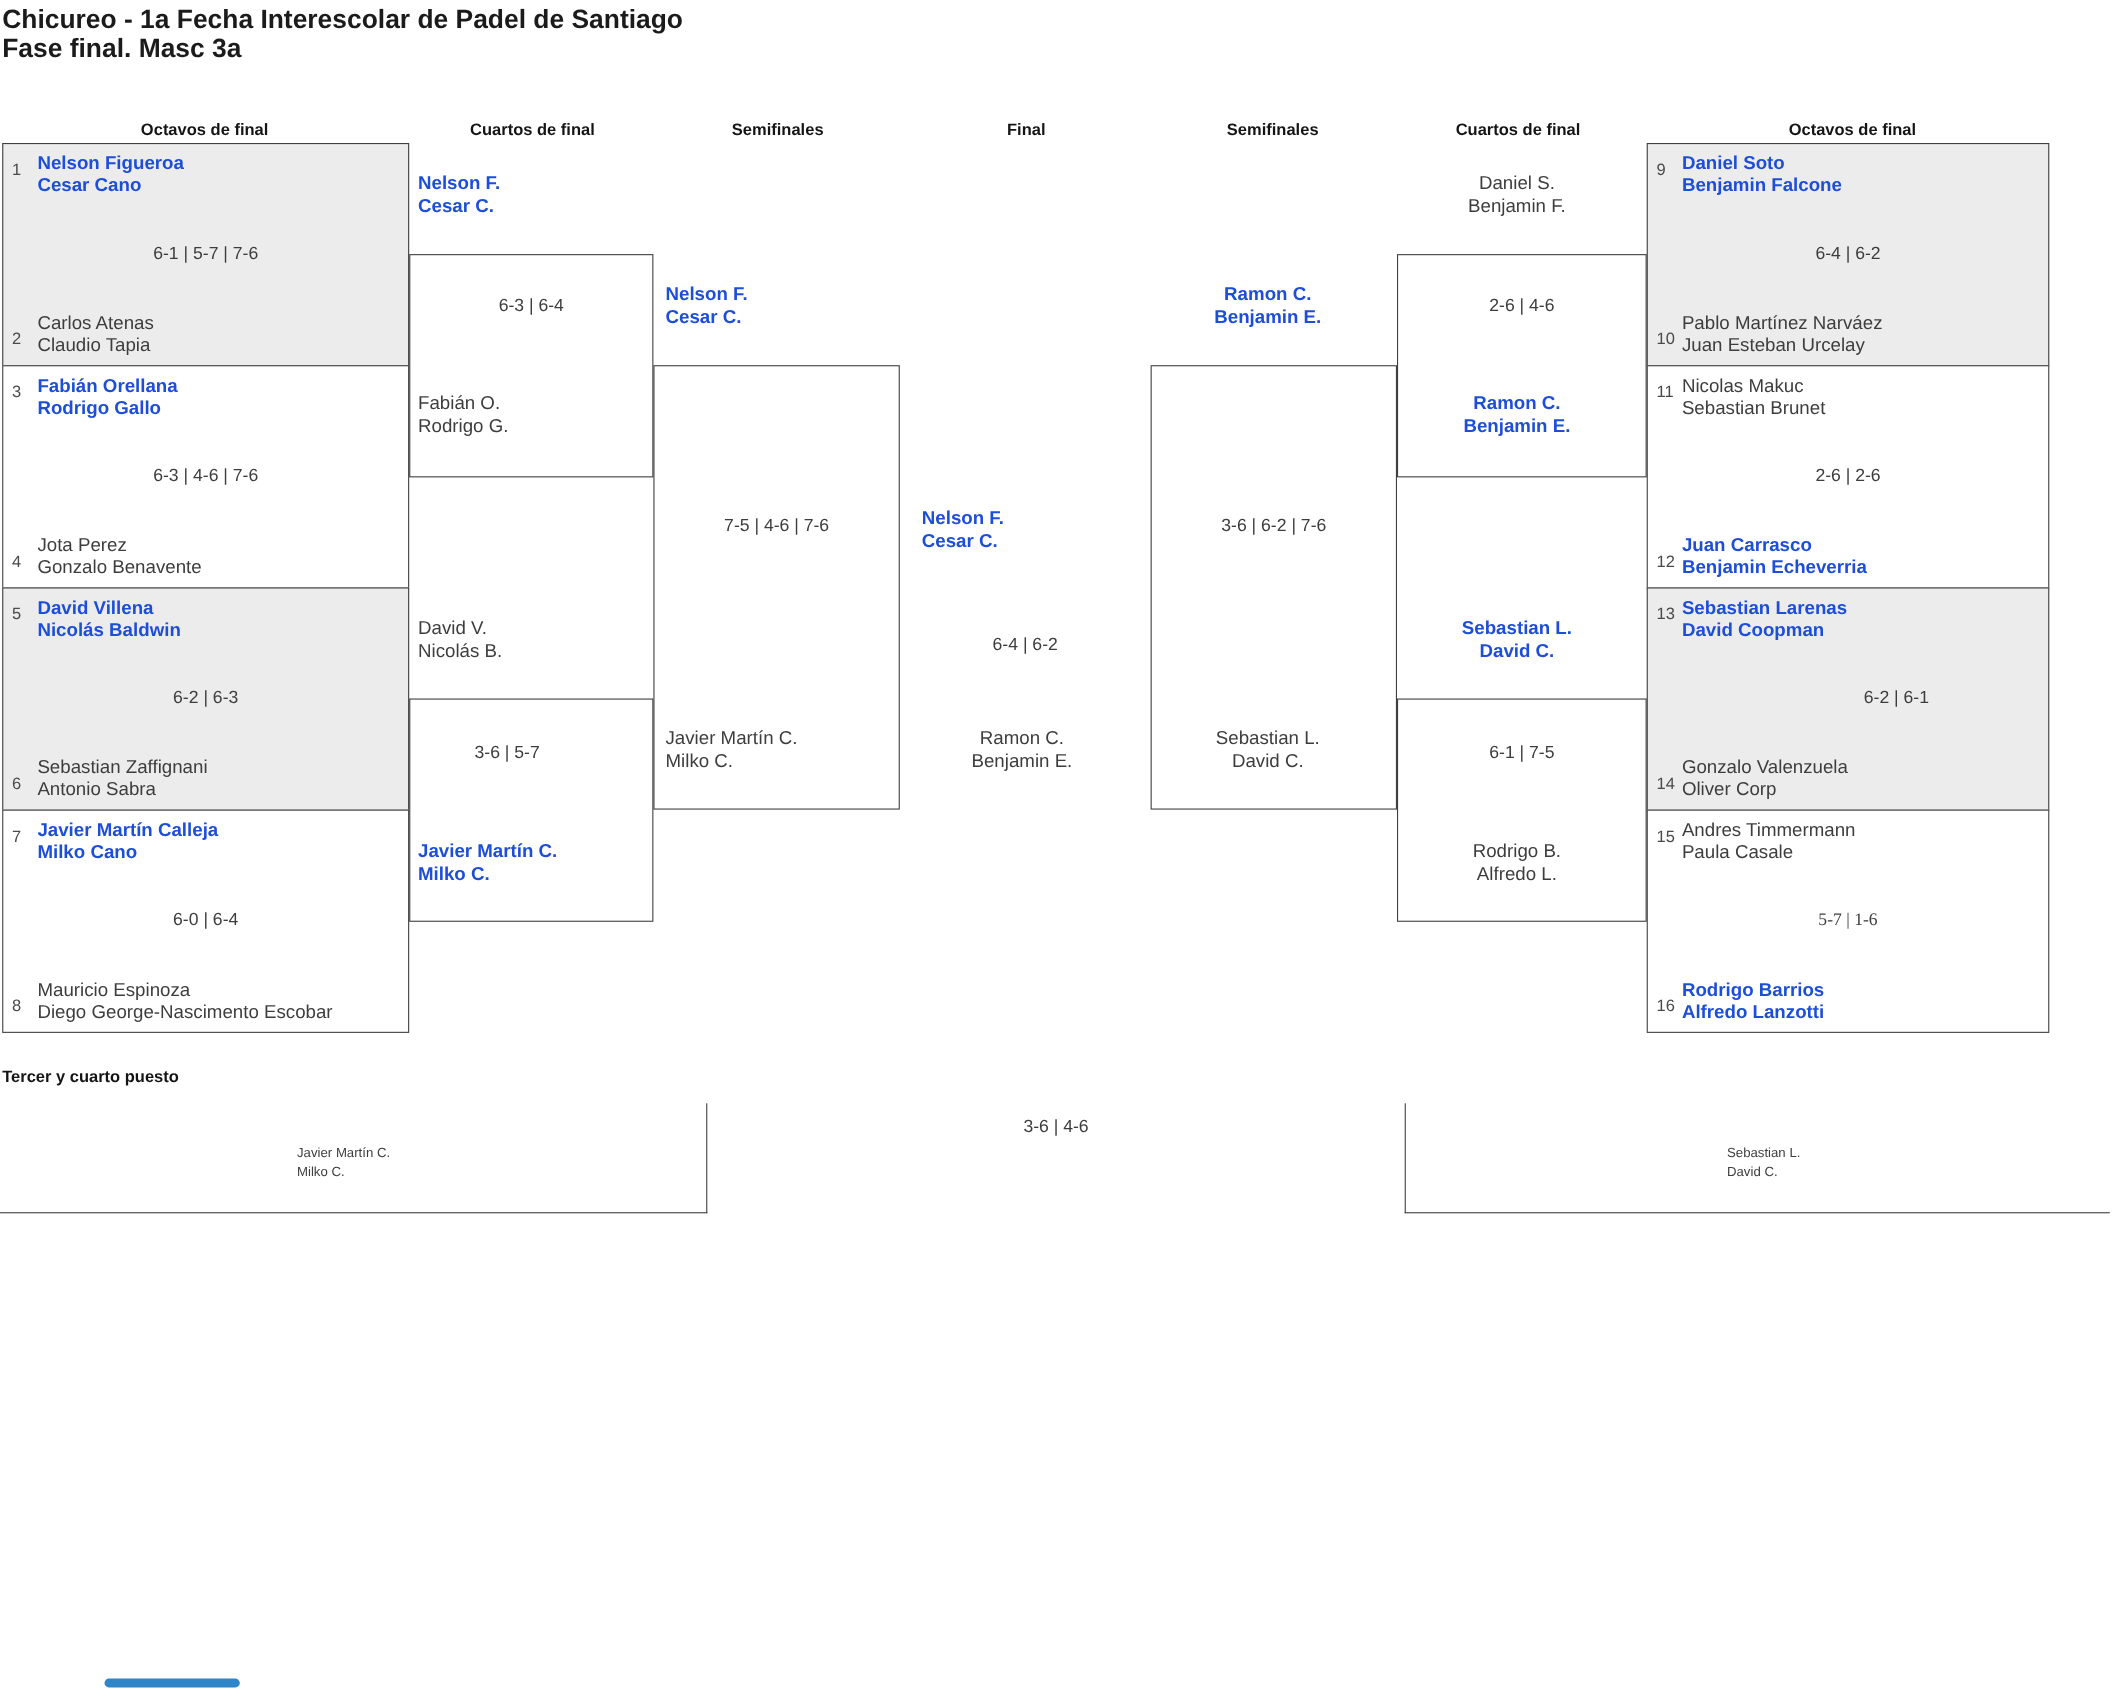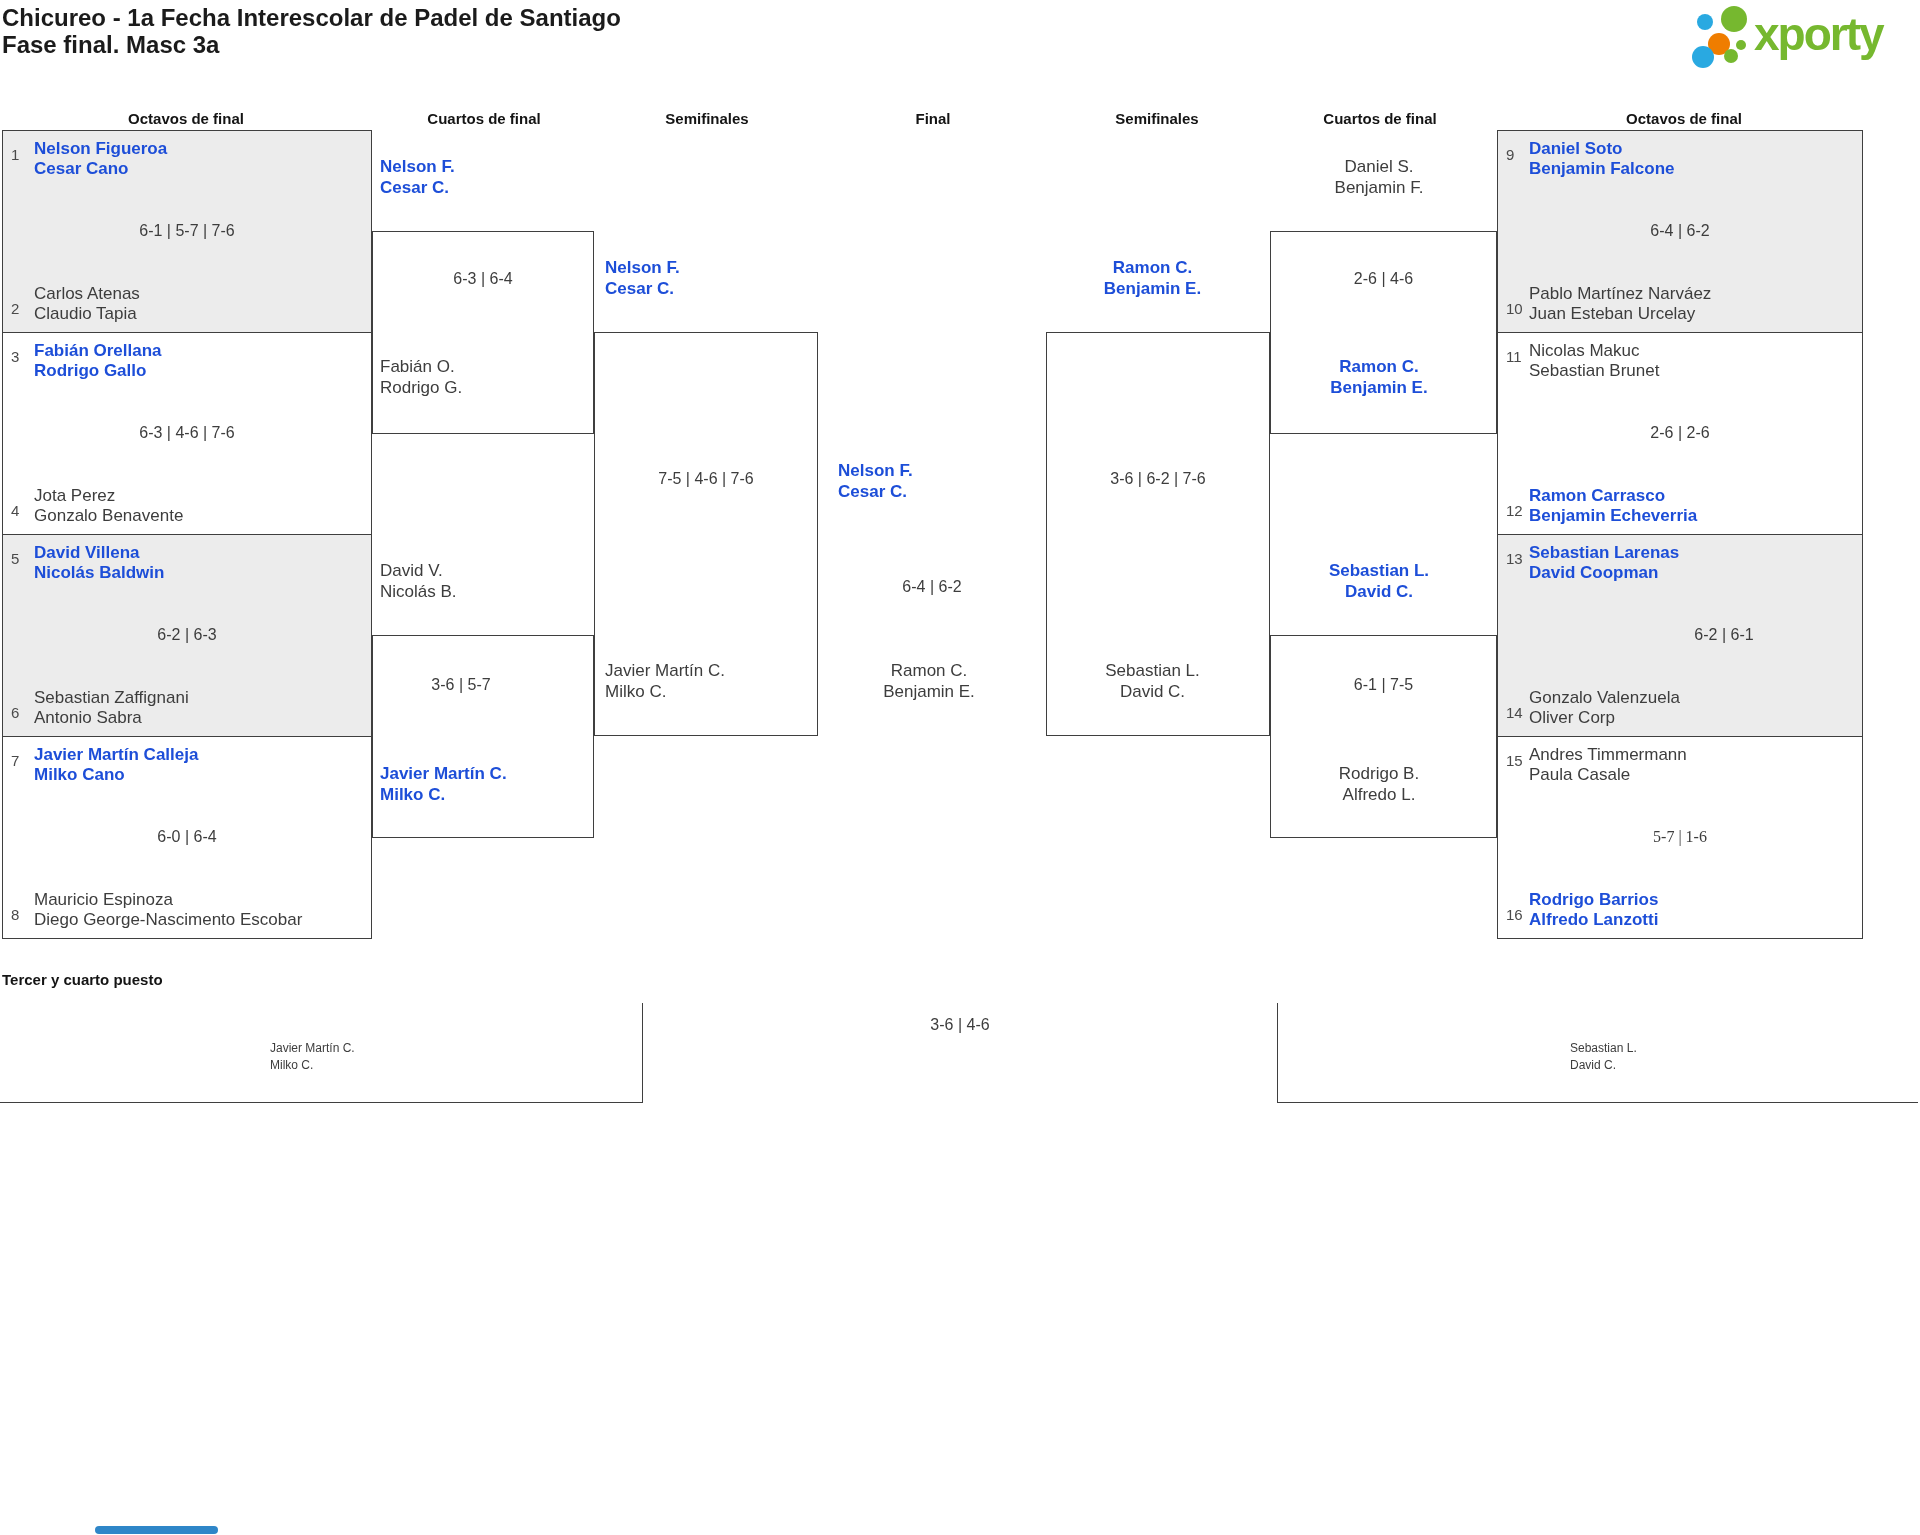--- a/index.html
+++ b/index.html
@@ -27,31 +27,20 @@
   .scroll-thumb { position:absolute; left:95px; top:1526px; width:123px; height:8px; border-radius:4px; background:#2e86c8; }
 </style>
 </head>
 <body>
 
 <div class="canvas">
 
   <div class="title-line" style="top:4px;">Chicureo - 1a Fecha Interescolar de Padel de Santiago</div>
   <div class="title-line" style="top:31px;">Fase final. Masc 3a</div>
 
-  <div class="logo">
-    <svg width="70" height="70" viewBox="0 0 70 70">
-      <circle cx="25" cy="20" r="8" fill="#29a9e1"></circle>
-      <circle cx="54" cy="17" r="13" fill="#76b82f"></circle>
-      <circle cx="39" cy="42" r="11" fill="#ef7d00"></circle>
-      <circle cx="61" cy="43" r="5" fill="#76b82f"></circle>
-      <circle cx="23" cy="55" r="11" fill="#29a9e1"></circle>
-      <circle cx="51" cy="54" r="7" fill="#76b82f"></circle>
-    </svg>
-    <div class="logo-text">xporty</div>
-  </div>
 
   <div class="round-header" style="left:36px;">Octavos de final</div>
   <div class="round-header" style="left:334px;">Cuartos de final</div>
   <div class="round-header" style="left:557px;">Semifinales</div>
   <div class="round-header" style="left:783px;">Final</div>
   <div class="round-header" style="left:1007px;">Semifinales</div>
   <div class="round-header" style="left:1230px;">Cuartos de final</div>
   <div class="round-header" style="left:1534px;">Octavos de final</div>
 
   <div class="box gray" style="left:2px; top:130px; width:370px; height:203px;">
@@ -126,21 +115,21 @@
 
   <div class="box" style="left:1497px; top:332px; width:366px; height:203px;">
     <div class="seed" style="top:15px;">11</div>
     <div class="team" style="top:8px;">
       <div>Nicolas Makuc</div>
         <div>Sebastian Brunet</div>
     </div>
     <div class="score" style="top:91px; left:0; width:100%;">2-6 | 2-6</div>
     <div class="seed" style="bottom:15px;">12</div>
     <div class="team bold" style="bottom:8px;">
-      <div>Ramon Carrasco</div>
+      <div>Juan Carrasco</div>
         <div>Benjamin Echeverria</div>
     </div>
   </div>
 
   <div class="box gray" style="left:1497px; top:534px; width:366px; height:203px;">
     <div class="seed" style="top:15px;">13</div>
     <div class="team bold" style="top:8px;">
       <div>Sebastian Larenas</div>
         <div>David Coopman</div>
     </div>

